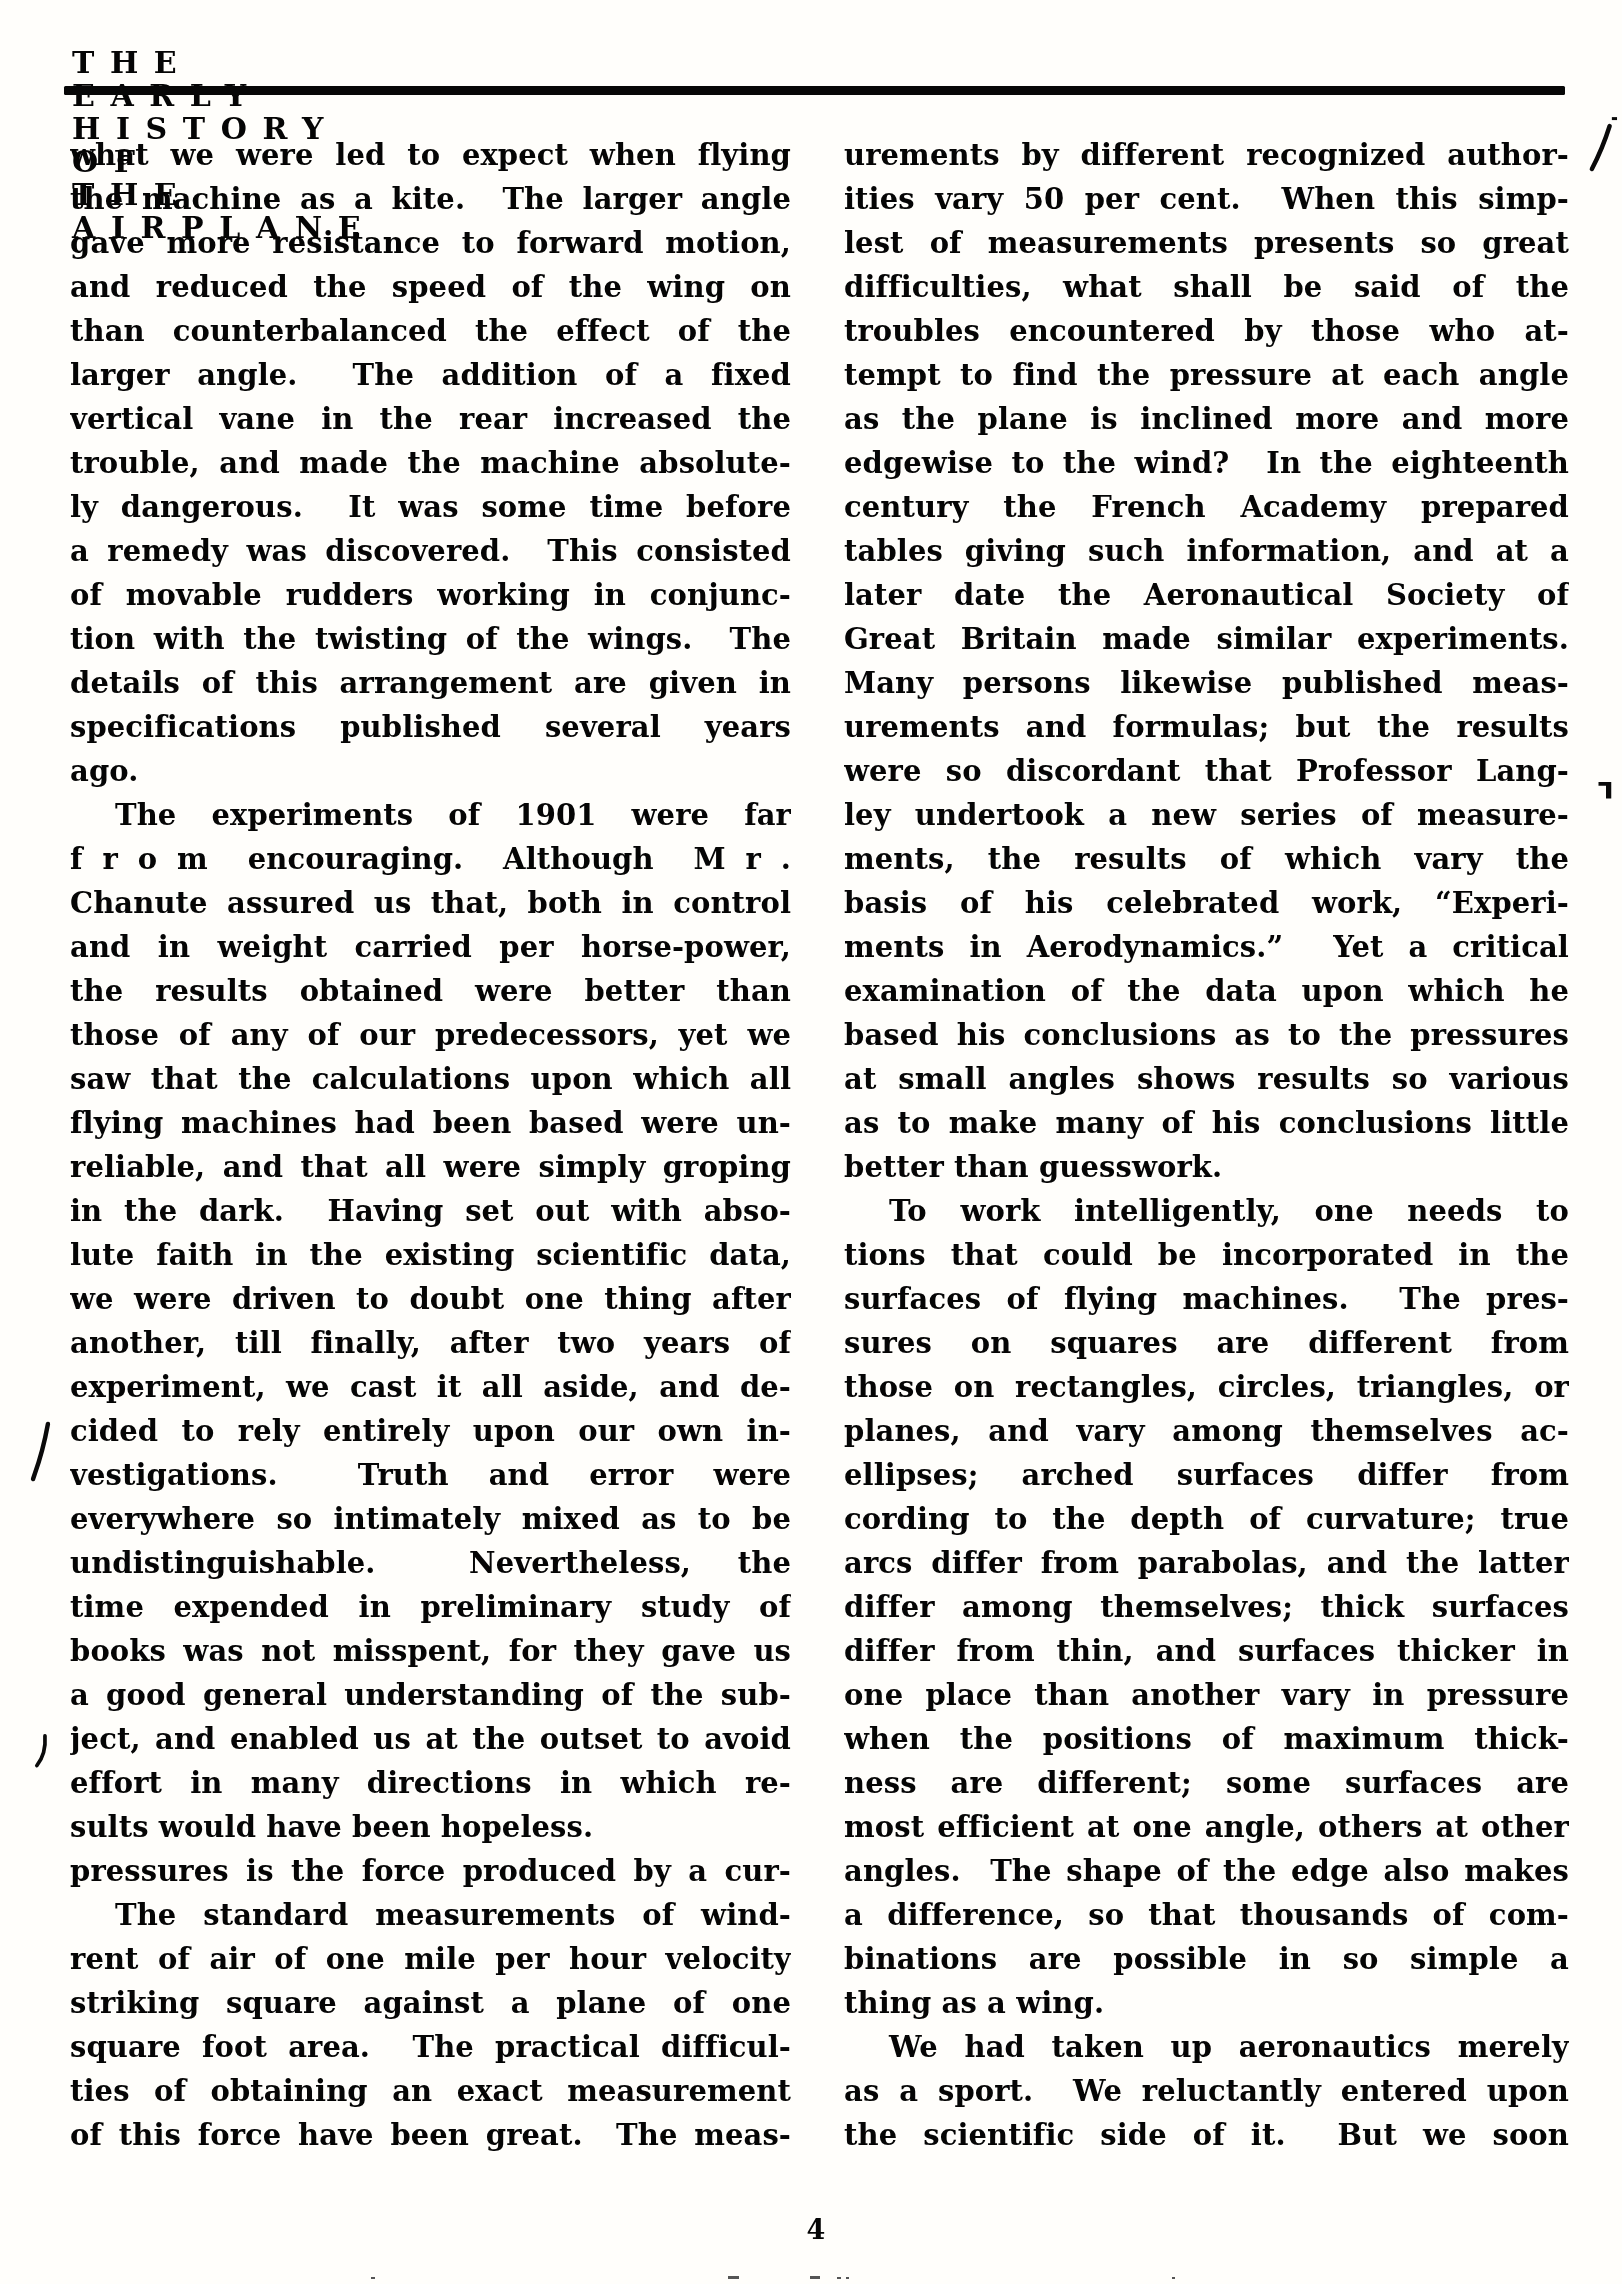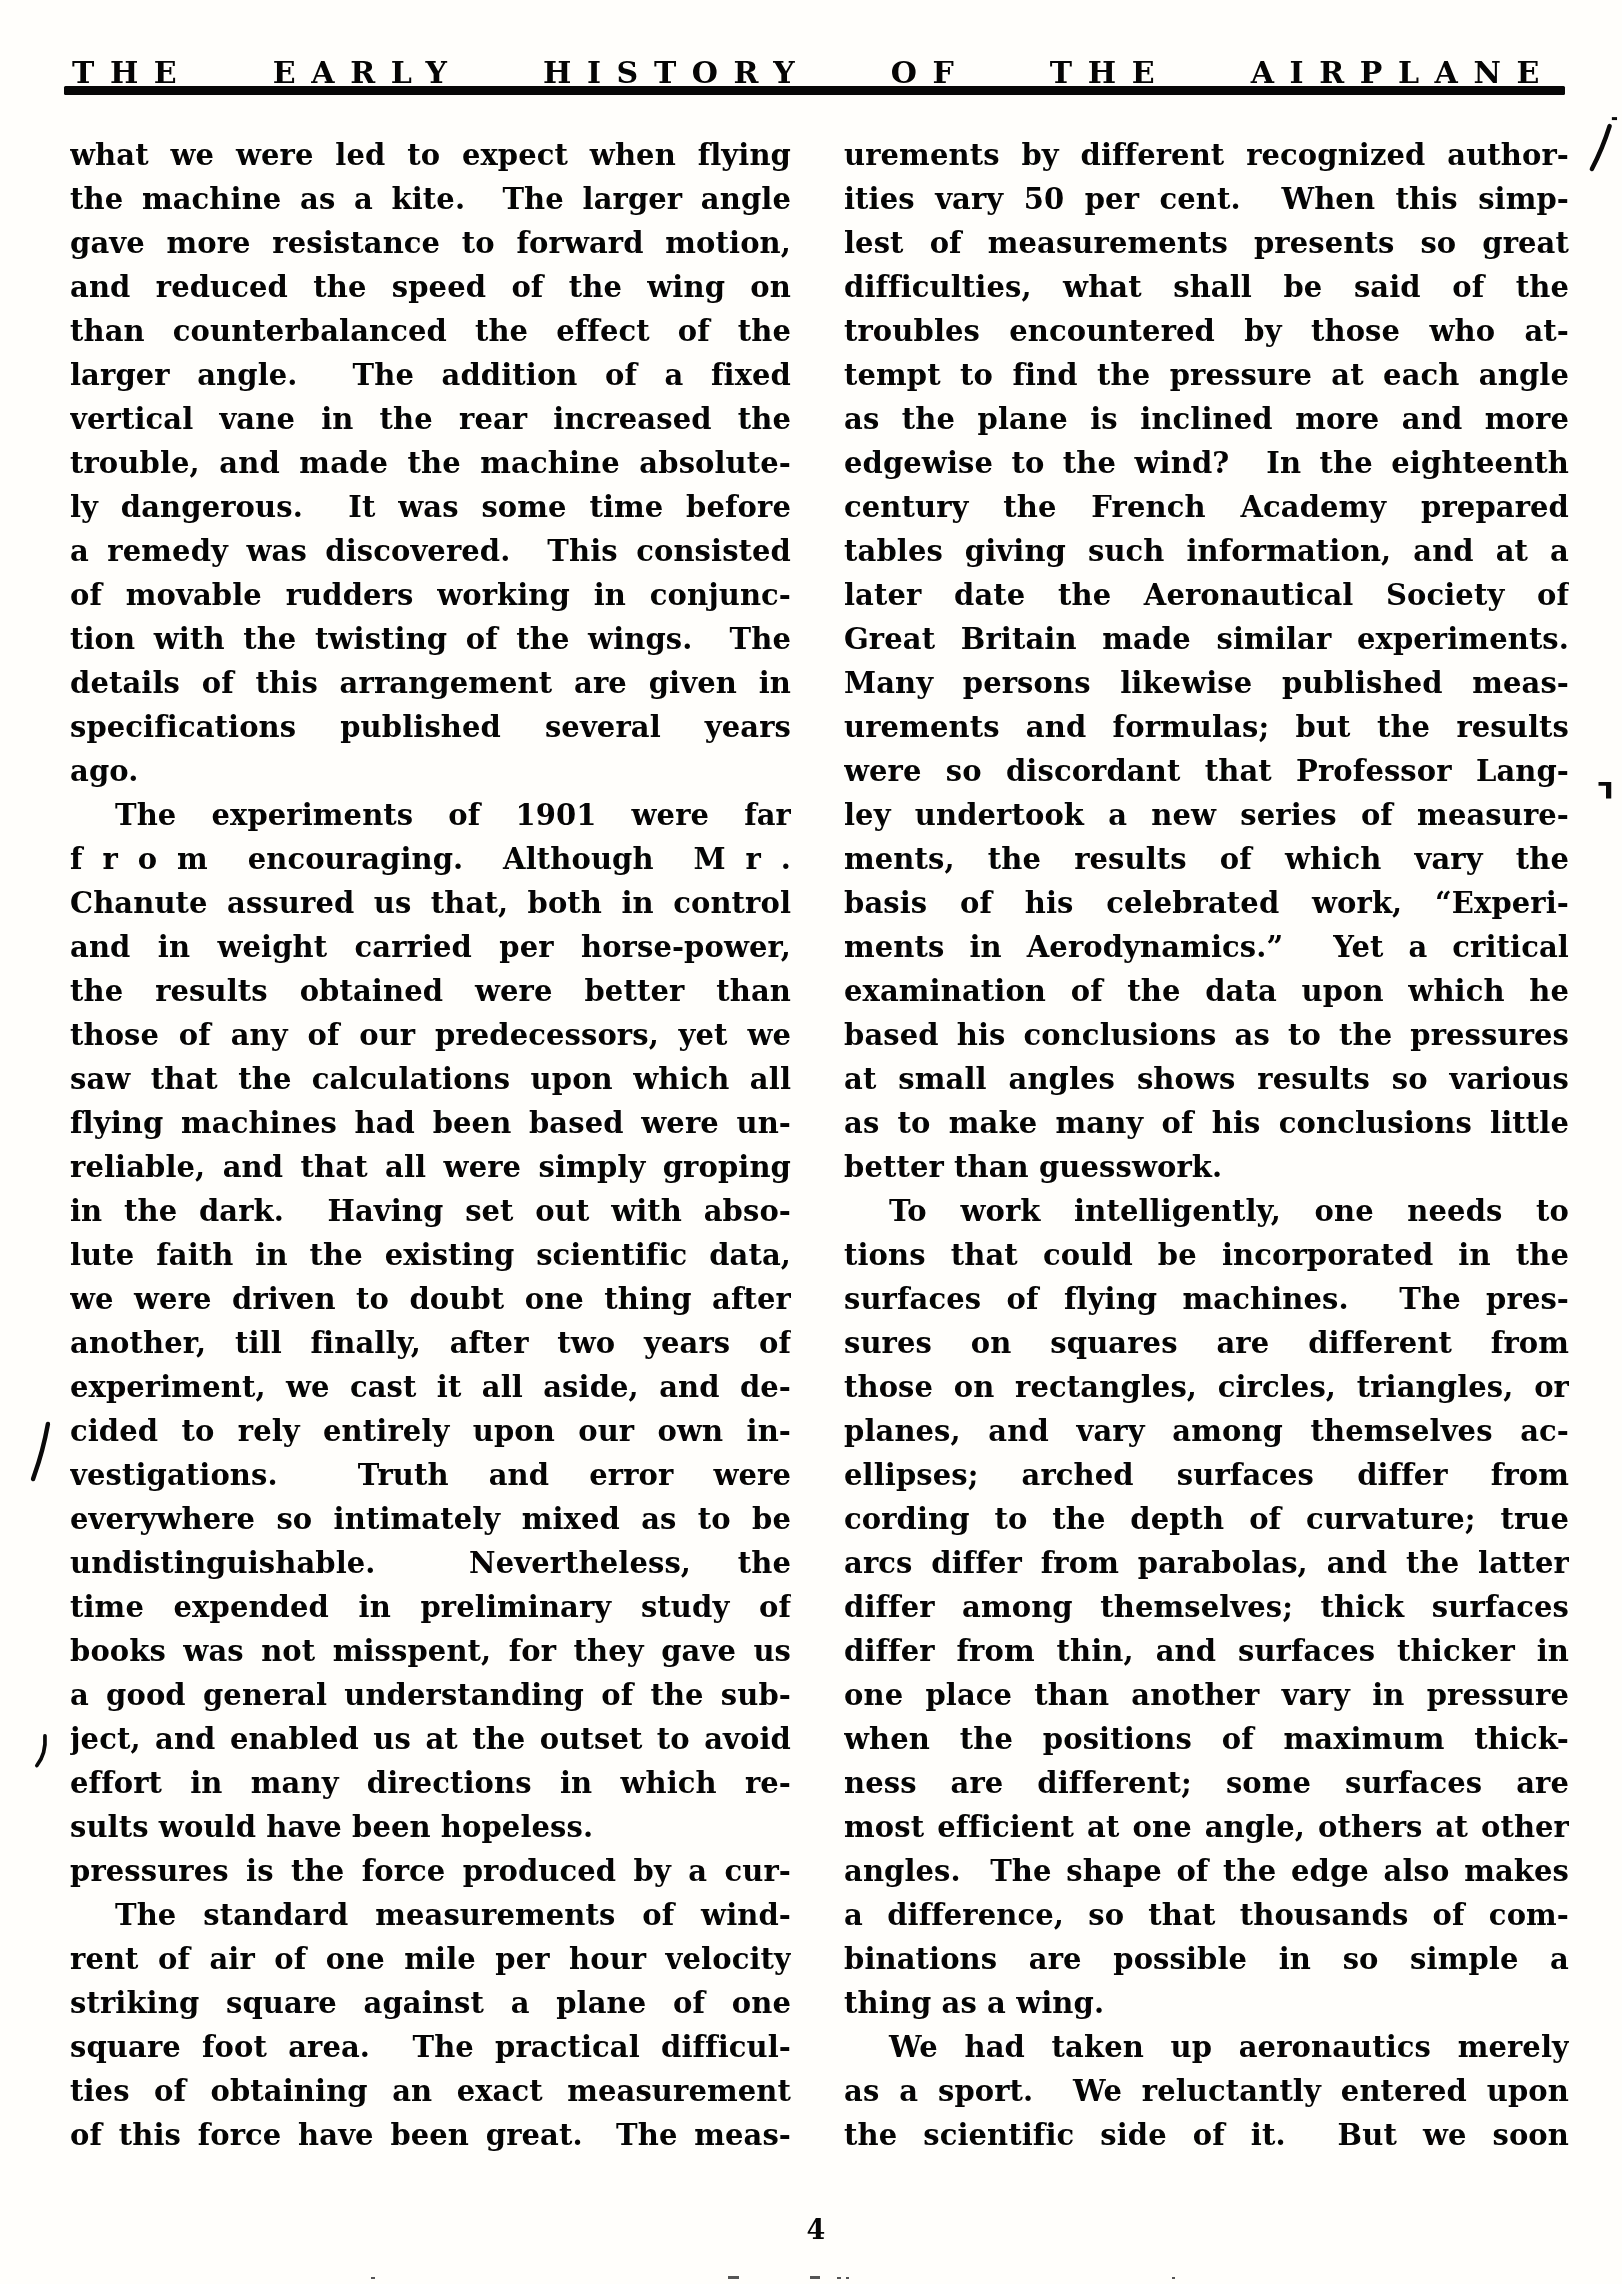--- a/index.html
+++ b/index.html
@@ -6,24 +6,25 @@
   .page{
     position:relative;
     width:1623px;height:2284px;
     background:#fffefb;
     font-family:"DejaVu Serif","Liberation Serif",serif;
     color:#050505;
     overflow:hidden;
   }
   
   .header{
-    position:absolute;left:72px;top:56px;width:1483px;
+    position:absolute;left:72px;top:46px;width:1483px;
     display:flex;justify-content:space-between;
     font-weight:700;font-size:30px;line-height:33px;
     white-space:nowrap;
+    flex-direction:column;
   }
   .header .word{letter-spacing:0.52em;}
   .rule{
     position:absolute;left:64px;top:86px;width:1501px;height:9px;
     background:#070707;border-radius:1.5px;
   }
   
   .col{
     position:absolute;top:133px;
     font-weight:700;font-size:29px;line-height:44px;

